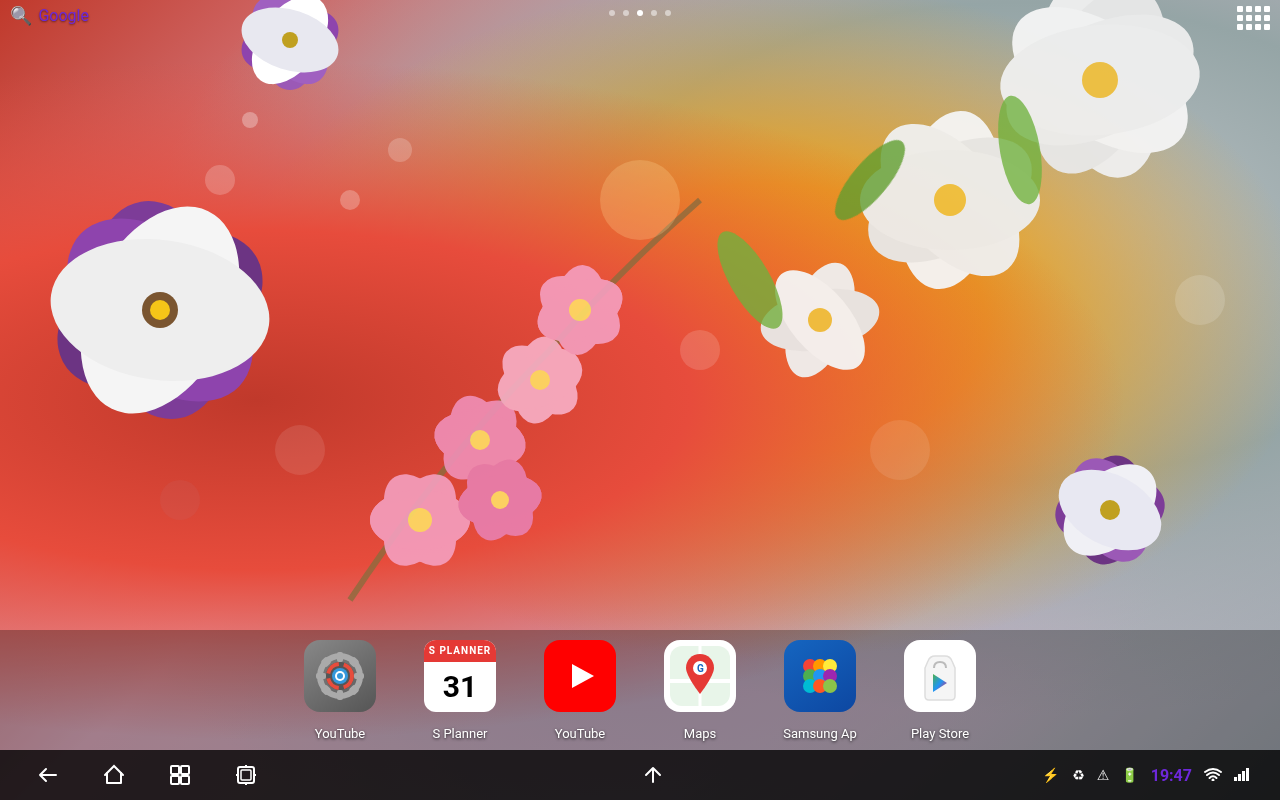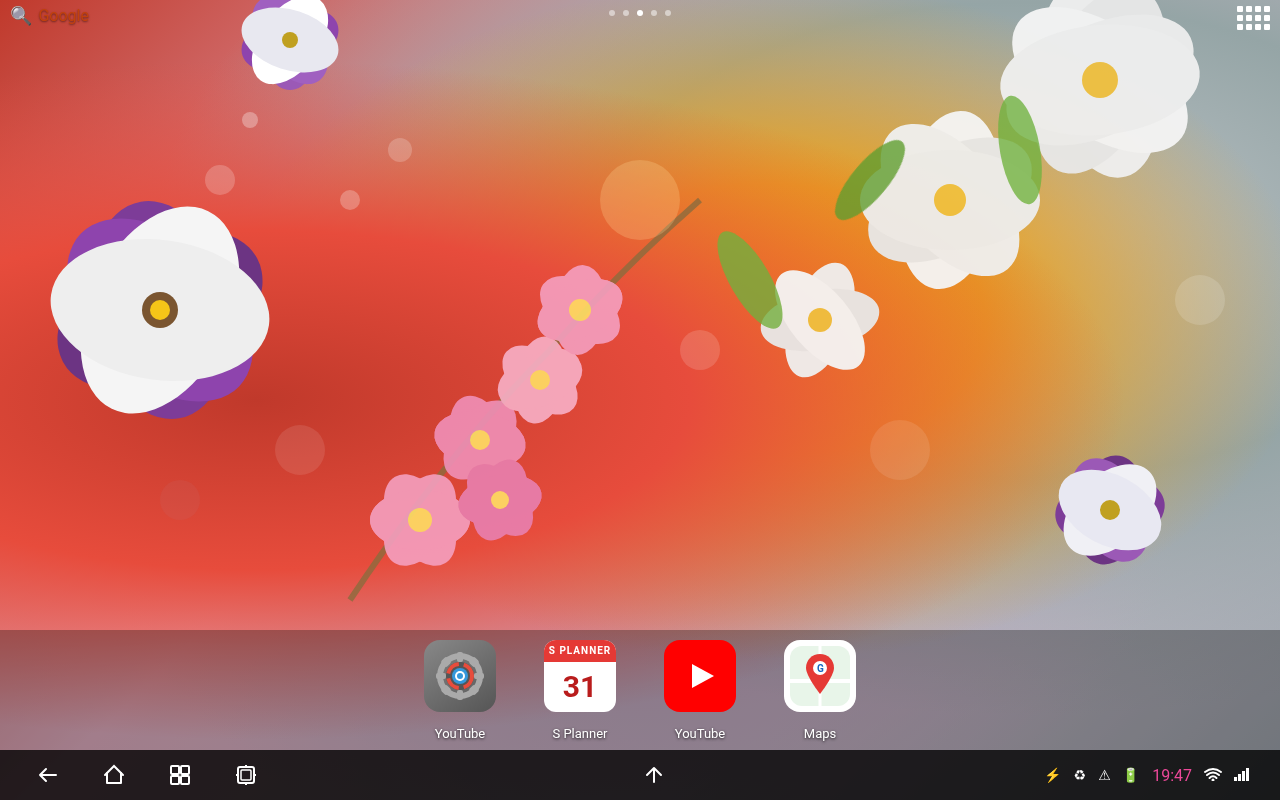--- a/index.html
+++ b/index.html
@@ -43,21 +43,21 @@
       gap: 6px;
       cursor: pointer;
     }
 
     .search-magnifier {
       font-size: 18px;
       color: white;
     }
 
     #google-label {
-      color: #c2410c;
+      color: #6d28d9;
       font-size: 16px;
       font-weight: 400;
       text-shadow: 0 1px 2px rgba(0,0,0,0.5);
     }
 
     
     #page-dots {
       position: absolute;
       top: 10px;
       left: 50%;
@@ -199,23 +199,23 @@
       display: flex;
       align-items: center;
       justify-content: center;
       cursor: pointer;
       color: white;
       font-size: 20px;
     }
 
     
     #time-display {
-      color: #ec4899;
+      color: #6d28d9;
       font-size: 16px;
-      font-weight: 400;
+      font-weight: 700;
     }
 
     .status-icon {
       color: white;
       font-size: 14px;
     }
 
     
     .flowers-overlay {
       position: absolute;
@@ -390,21 +390,21 @@
     </div>
     <span class="app-label">YouTube</span>
   </div>
 
   <div class="app-icon">
     <div class="app-icon-img" style="background:white; border-radius:12px; overflow:hidden; padding:0; display:flex; flex-direction:column;">
       <div style="background:#e53935; height:22px; display:flex; align-items:center; justify-content:center; width:100%;">
         <span style="color:white; font-size:10px; font-weight:bold; letter-spacing:1px;">S PLANNER</span>
       </div>
       <div style="flex:1; display:flex; align-items:center; justify-content:center;">
-        <span style="font-size:30px; color:#b91c1c; font-weight:bold;">31</span>
+        <span style="font-size:30px; color:#000000; font-weight:bold;">31</span>
       </div>
     </div>
     <span class="app-label">S Planner</span>
   </div>
 
 
   <div class="app-icon">
     <div class="app-icon-img youtube-icon-bg">
       <svg width="60" height="60" viewBox="0 0 60 60">
         <rect x="0" y="0" width="60" height="60" rx="14" fill="#ff0000"></rect>
@@ -427,21 +427,59 @@
         <path d="M30 8 C22 8 16 14 16 22 C16 30 30 48 30 48 C30 48 44 30 44 22 C44 14 38 8 30 8Z" fill="#e53935"></path>
         <circle cx="30" cy="22" r="7" fill="white"></circle>
 
         <text x="27" y="26" font-size="10" fill="#1565c0" font-weight="bold">G</text>
       </svg>
     </div>
     <span class="app-label">Maps</span>
   </div>
 
 
-
+  <div class="app-icon">
+    <div class="app-icon-img" style="background: linear-gradient(145deg, #1565c0, #0d47a1);">
+      <svg width="60" height="60" viewBox="0 0 60 60">
+
+        <circle cx="20" cy="20" r="7" fill="#f44336"></circle>
+        <circle cx="30" cy="20" r="7" fill="#ff9800"></circle>
+        <circle cx="40" cy="20" r="7" fill="#ffeb3b"></circle>
+        <circle cx="20" cy="30" r="7" fill="#4caf50"></circle>
+        <circle cx="30" cy="30" r="7" fill="#2196f3"></circle>
+        <circle cx="40" cy="30" r="7" fill="#9c27b0"></circle>
+        <circle cx="20" cy="40" r="7" fill="#00bcd4"></circle>
+        <circle cx="30" cy="40" r="7" fill="#ff5722"></circle>
+        <circle cx="40" cy="40" r="7" fill="#8bc34a"></circle>
+      </svg>
+    </div>
+    <span class="app-label">Samsung Ap</span>
+  </div>
+
+  <div class="app-icon">
+    <div class="app-icon-img" style="background: white;">
+      <svg width="60" height="60" viewBox="0 0 60 60">
+        <rect x="0" y="0" width="60" height="60" rx="12" fill="white"></rect>
+
+        <path d="M15 22 L18 15 Q20 10 25 10 L35 10 Q40 10 42 15 L45 22 L45 50 Q45 54 41 54 L19 54 Q15 54 15 50Z" fill="#f5f5f5" stroke="#ddd" stroke-width="1.5"></path>
+
+        <path d="M24 22 Q24 16 30 16 Q36 16 36 22" fill="none" stroke="#bbb" stroke-width="2"></path>
+
+        <polygon points="23,28 23,46 37,37" fill="url(#grad1)"></polygon>
+        <defs>
+          <linearGradient id="grad1" x1="0%" y1="0%" x2="100%" y2="100%">
+            <stop offset="0%" style="stop-color:#4caf50"></stop>
+            <stop offset="50%" style="stop-color:#2196f3"></stop>
+            <stop offset="100%" style="stop-color:#e91e63"></stop>
+          </linearGradient>
+        </defs>
+      </svg>
+    </div>
+    <span class="app-label">Play Store</span>
+  </div>
 
 </div>
 
 <div id="nav-bar">
 
   <div class="nav-left">
 
     <div class="nav-btn">
       <svg width="24" height="24" viewBox="0 0 24 24" fill="none">
         <path d="M20 12H4M4 12L10 6M4 12L10 18" stroke="white" stroke-width="2" stroke-linecap="round" stroke-linejoin="round"></path>

